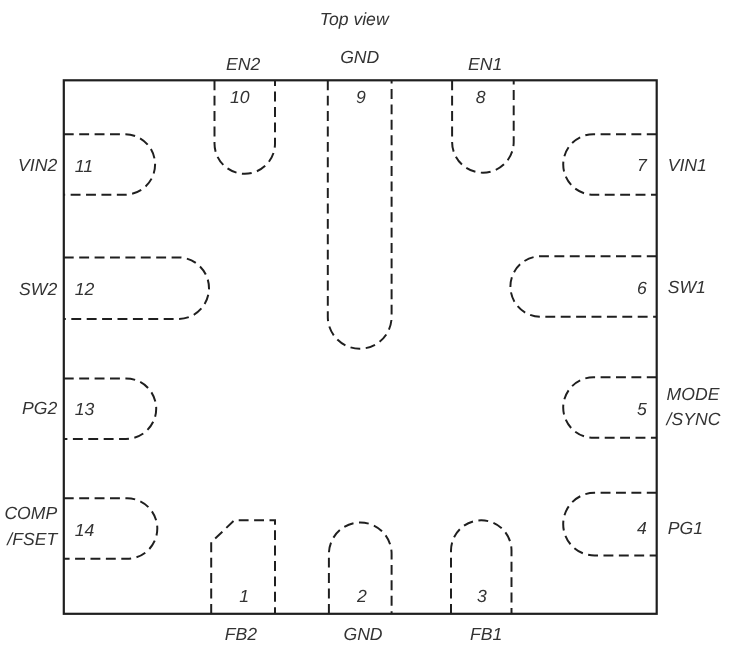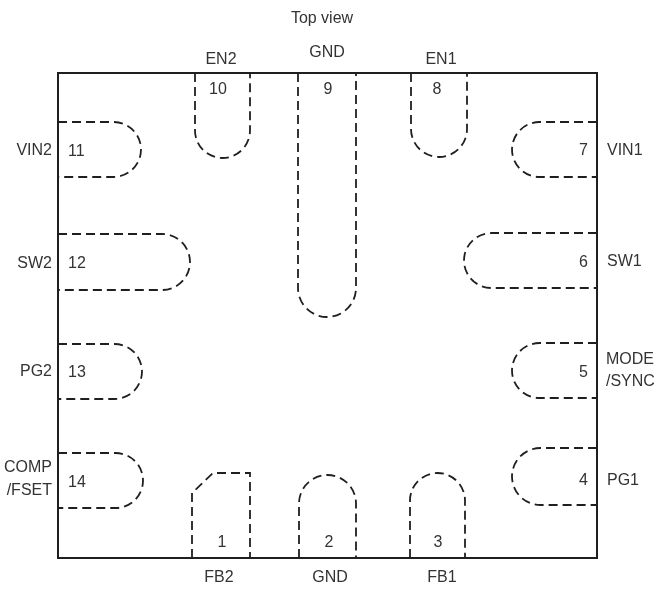--- a/index.html
+++ b/index.html
@@ -8,20 +8,21 @@
     background: #ffffff;
     width: 664px;
     height: 591px;
     overflow: hidden;
   }
   .figure-wrap {
     position: relative;
     width: 664px;
     height: 571px;
     background: #ffffff;
+    font-style: italic;
   }
   svg {
     display: block;
   }
   svg text {
     font-family: "Liberation Sans", "DejaVu Sans", sans-serif;
     font-size: 16px;
     fill: #333333;
   }
   .outline {

